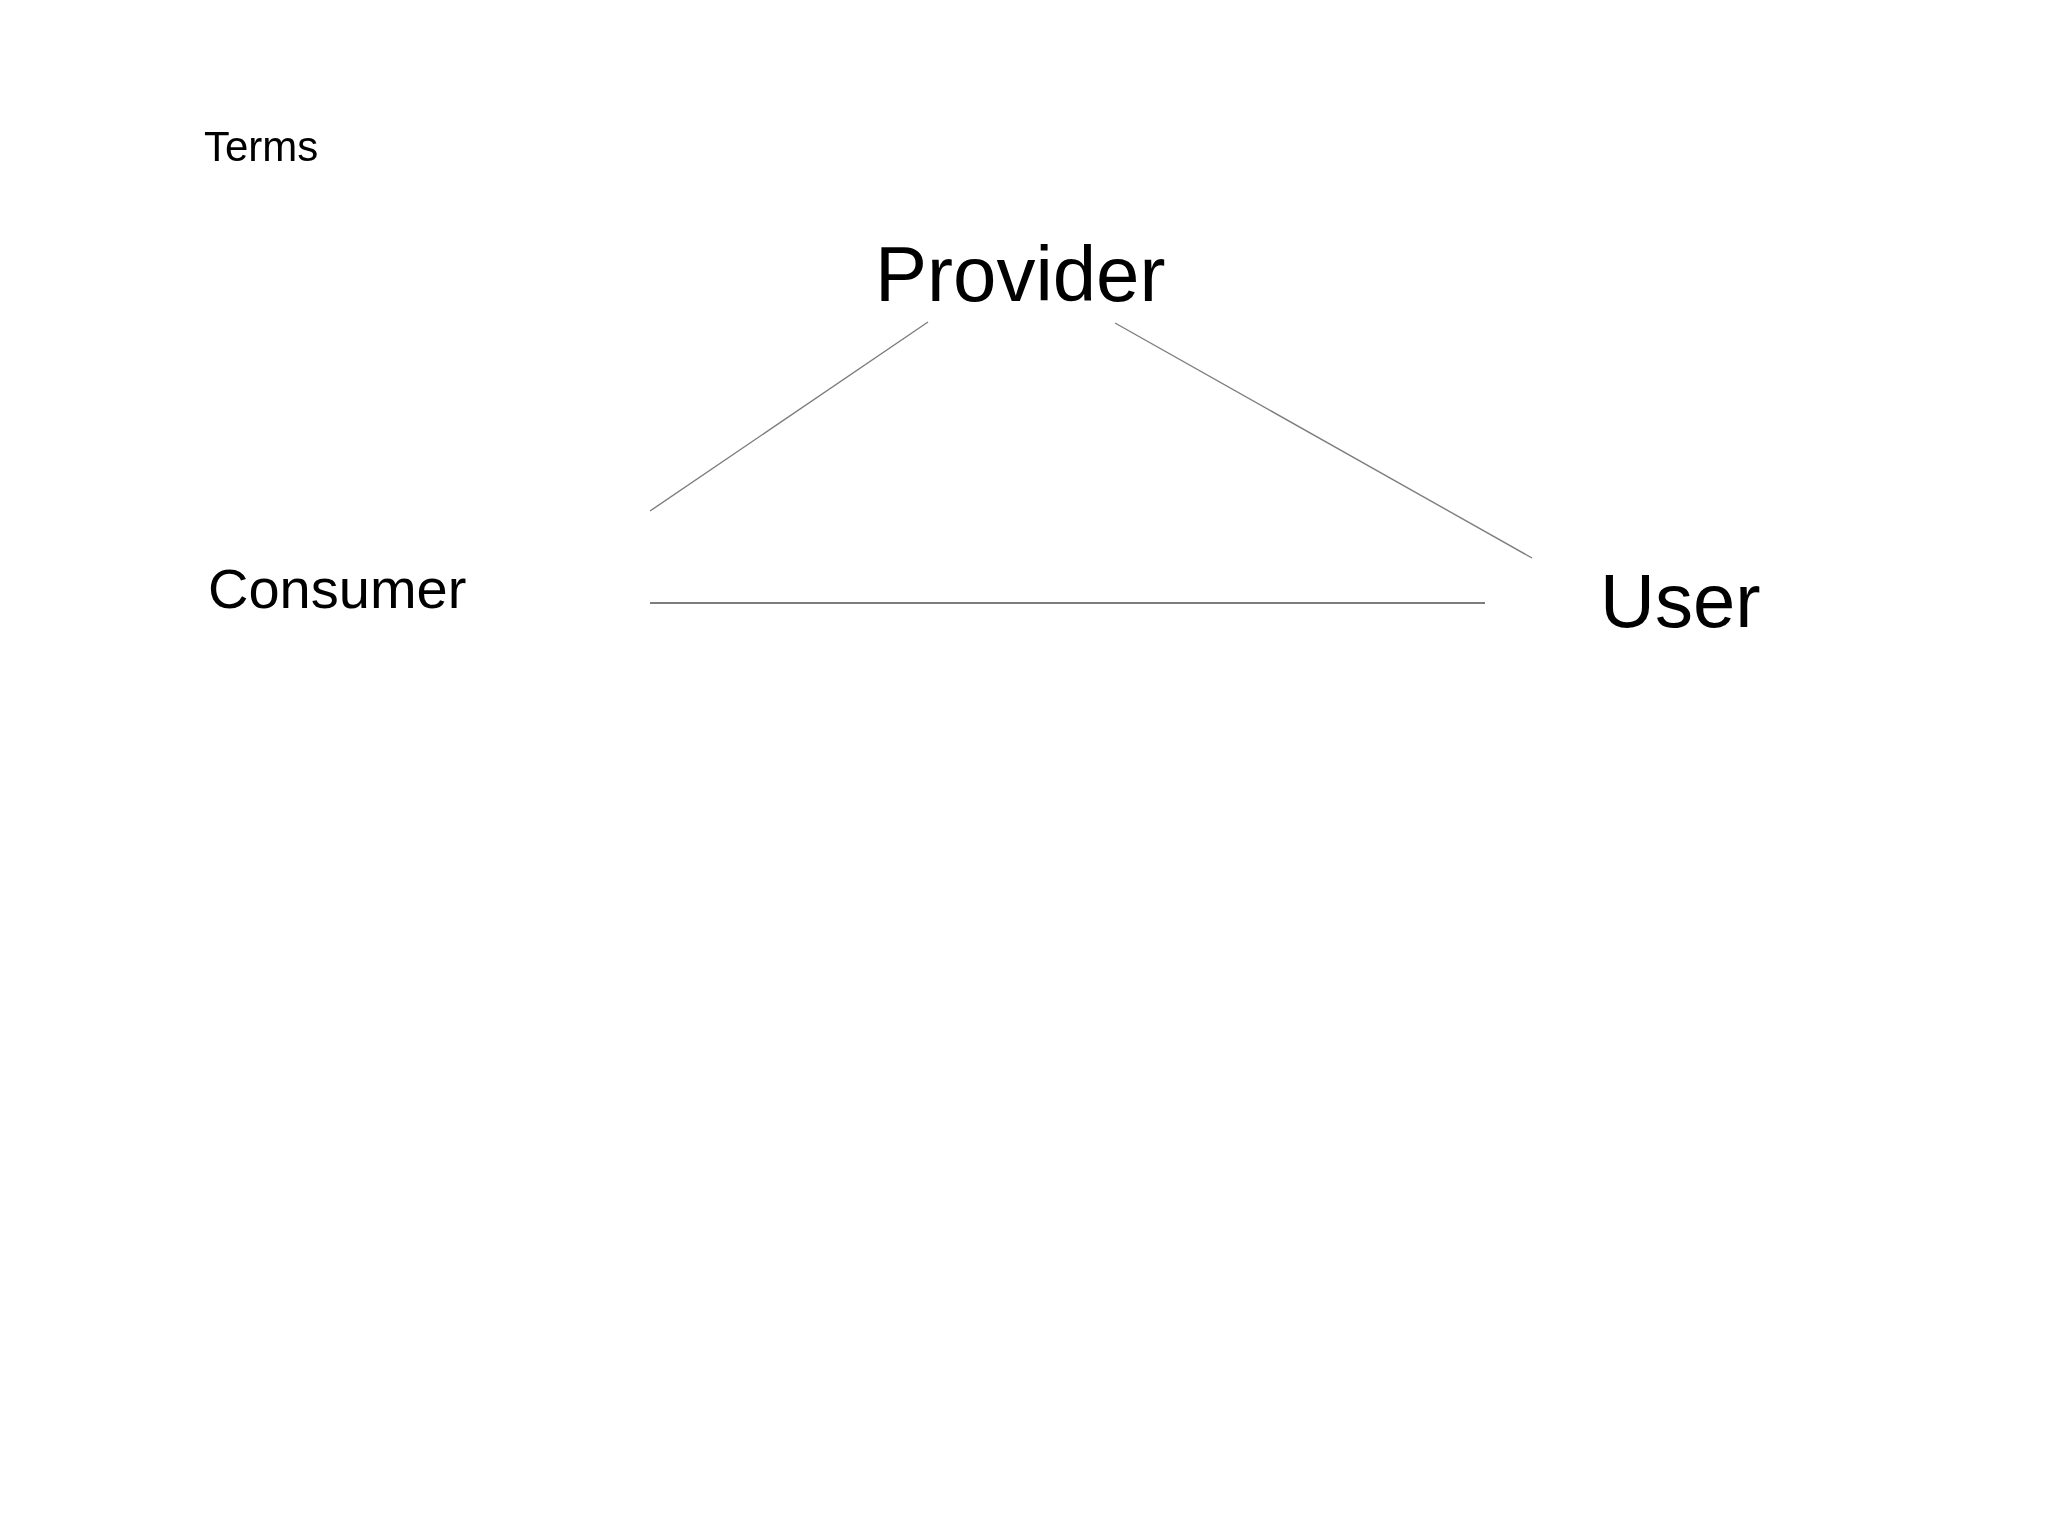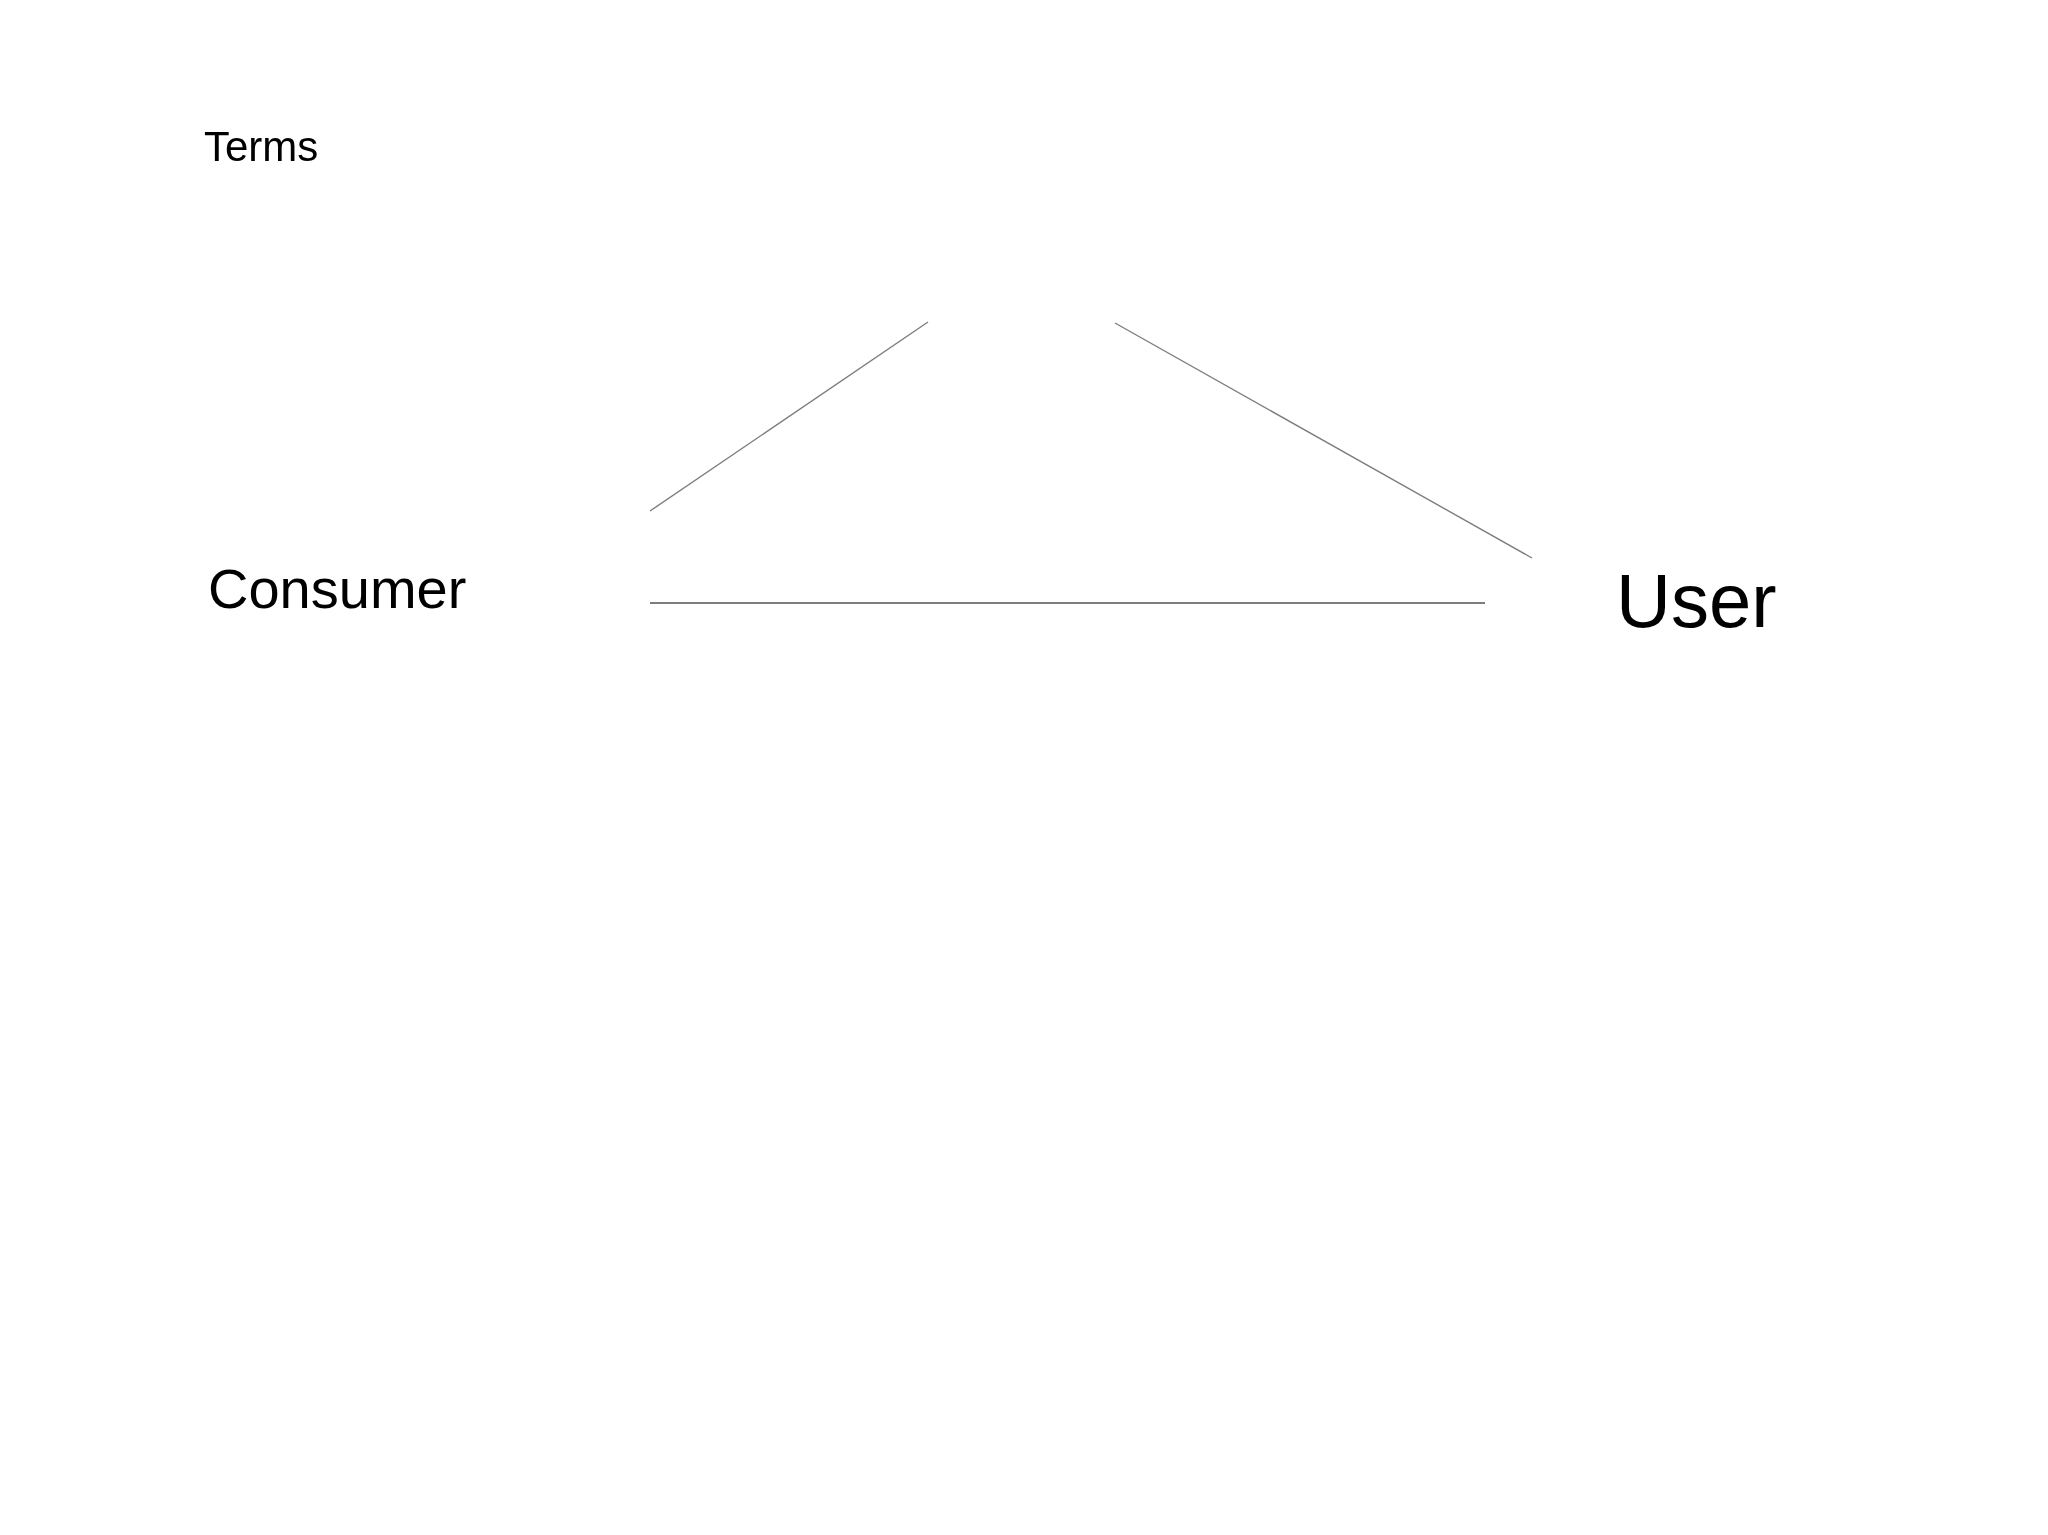--- a/index.html
+++ b/index.html
@@ -43,34 +43,34 @@
   }
   .node-consumer {
     left: 208px;
     top: 561px;
     font-size: 56px;
   }
   .node-user {
     left: 1600px;
     top: 563px;
     font-size: 76px;
-    margin-left: 16px;
   }
 </style>
 </head>
 <body>
 
 <div class="slide">
 
   <div class="slide-title">Terms</div>
 
   <svg class="edges" viewBox="0 0 2048 1535" xmlns="http://www.w3.org/2000/svg">
     <line x1="928" y1="322" x2="650" y2="511" stroke="#7d7d7d" stroke-width="1.4"></line>
     <line x1="1115" y1="323" x2="1532" y2="558" stroke="#7d7d7d" stroke-width="1.4"></line>
     <line x1="650" y1="603" x2="1485" y2="603" stroke="#7d7d7d" stroke-width="2"></line>
   </svg>
 
+  <div class="node node-provider">Provider</div>
 
   <div class="node node-consumer">Consumer</div>
 
   <div class="node node-user">User</div>
 
 </div>
 
 </body></html>

